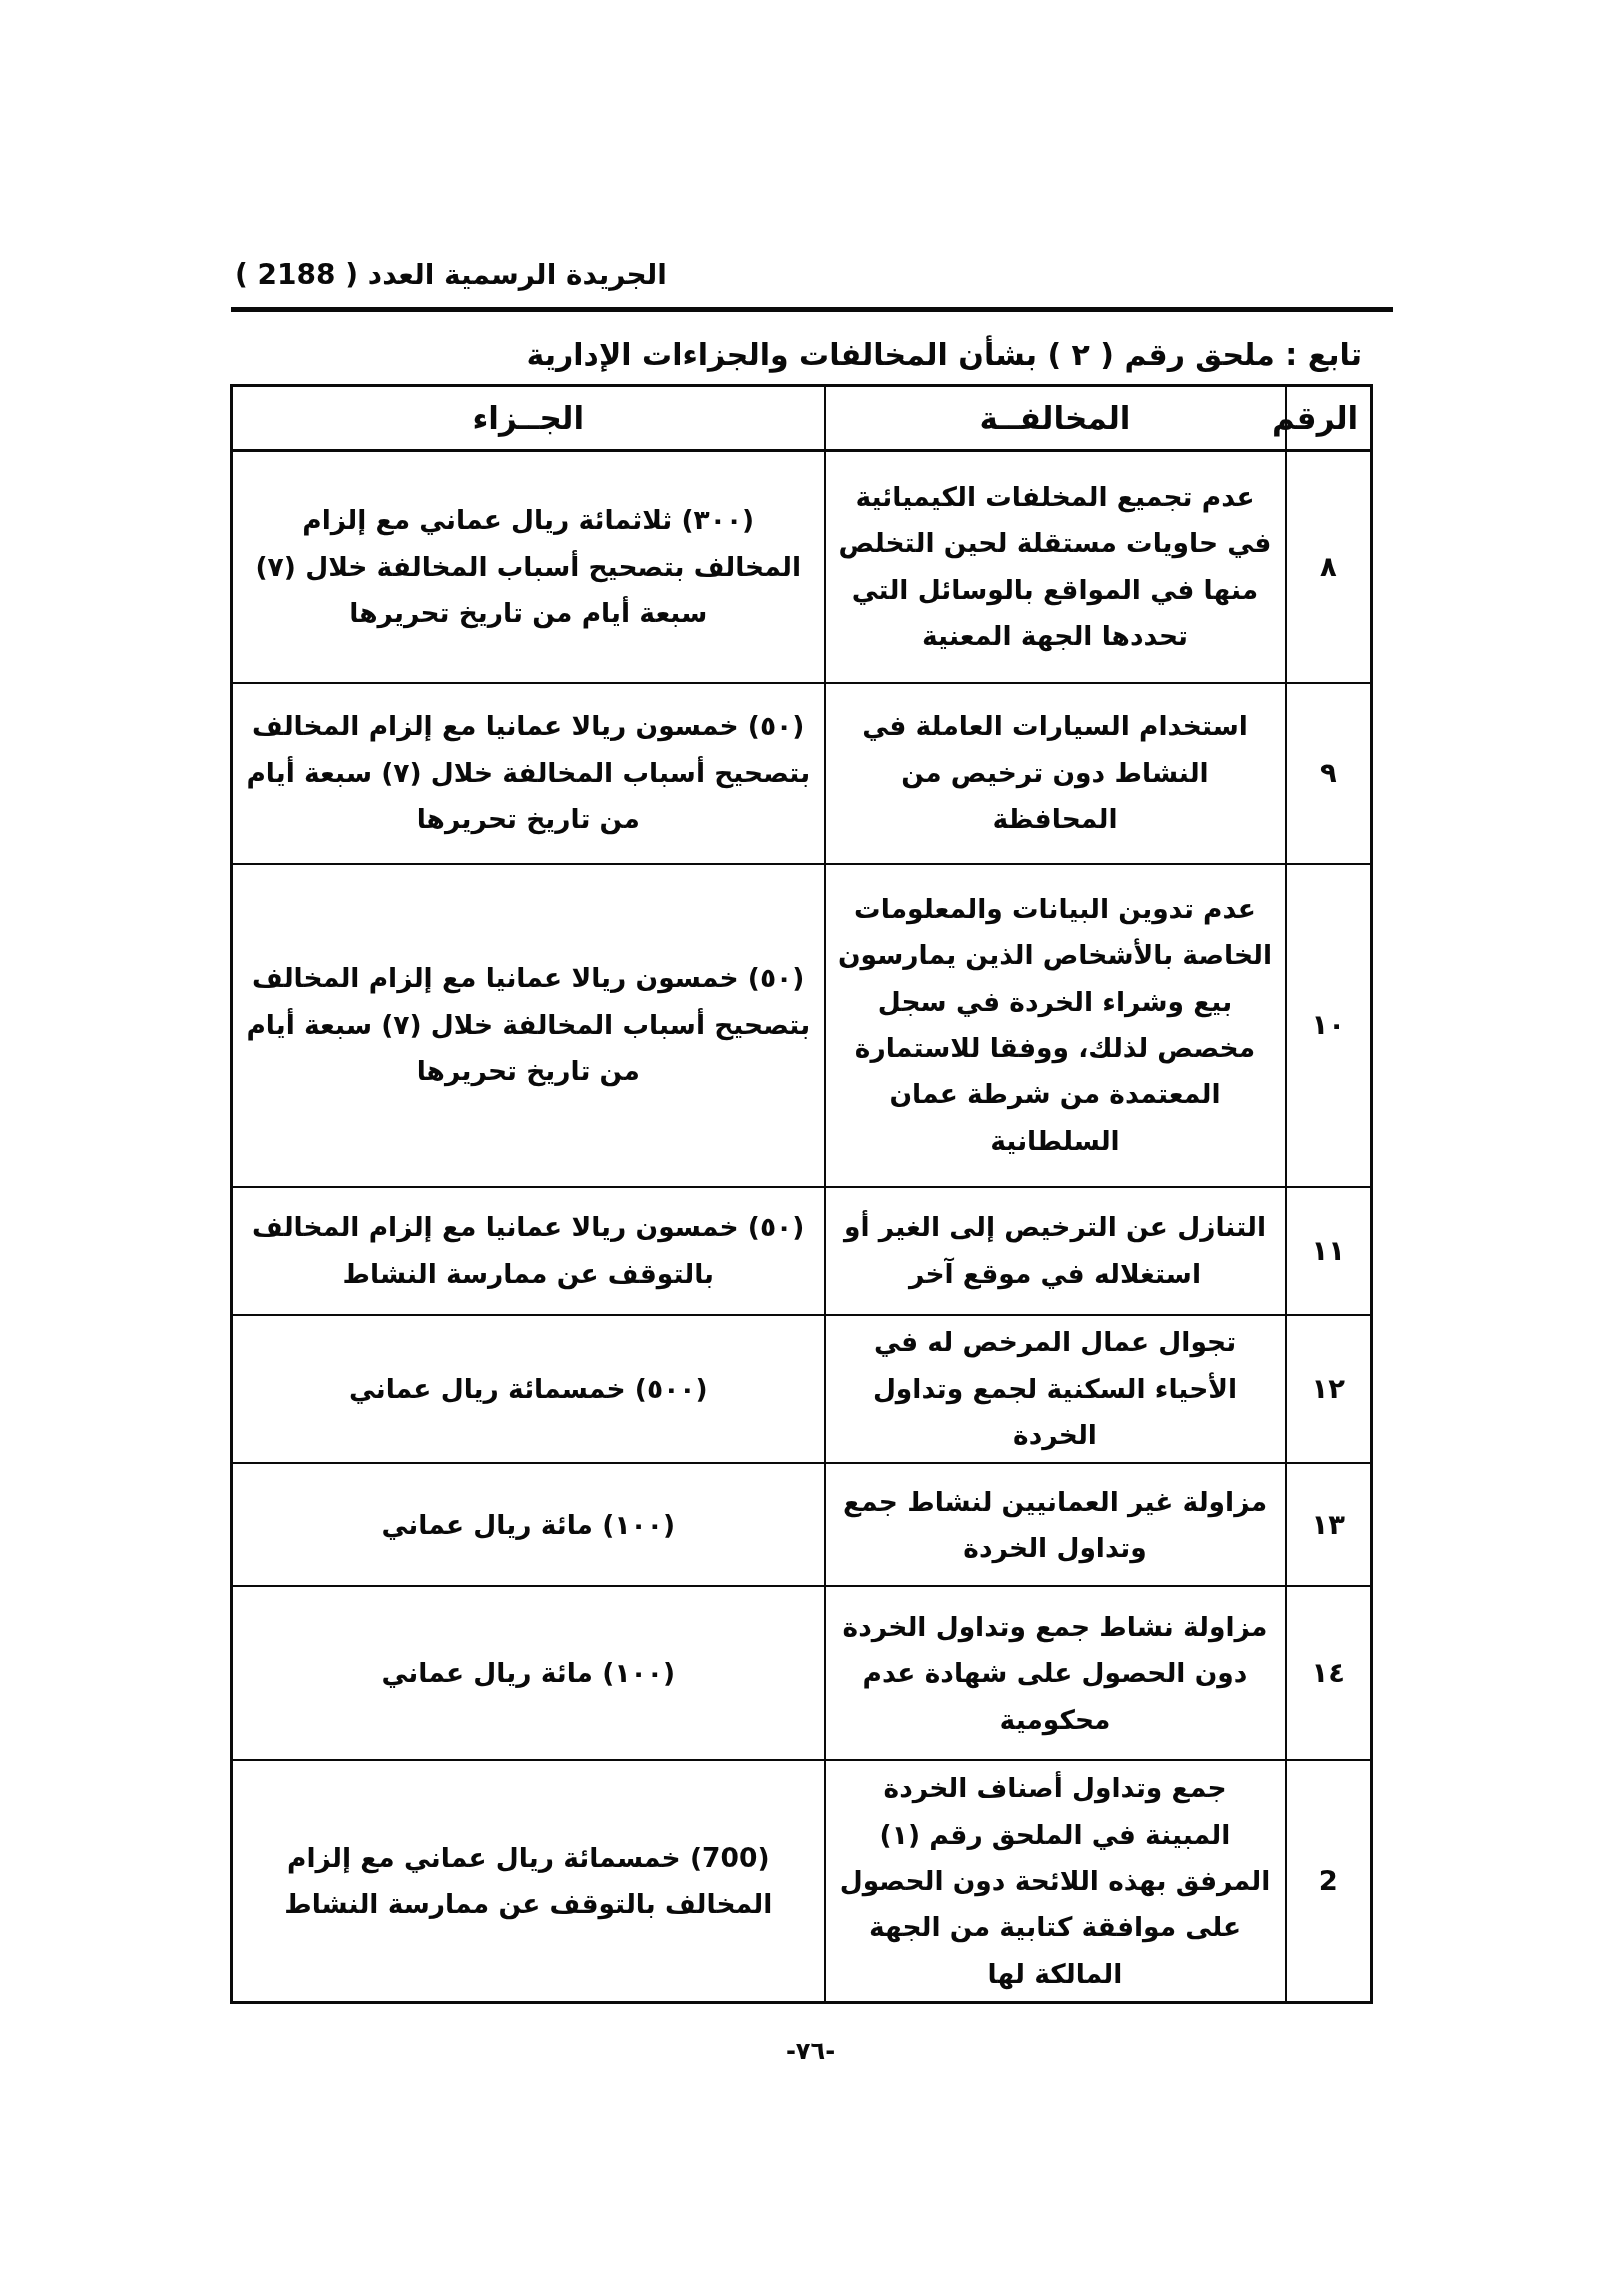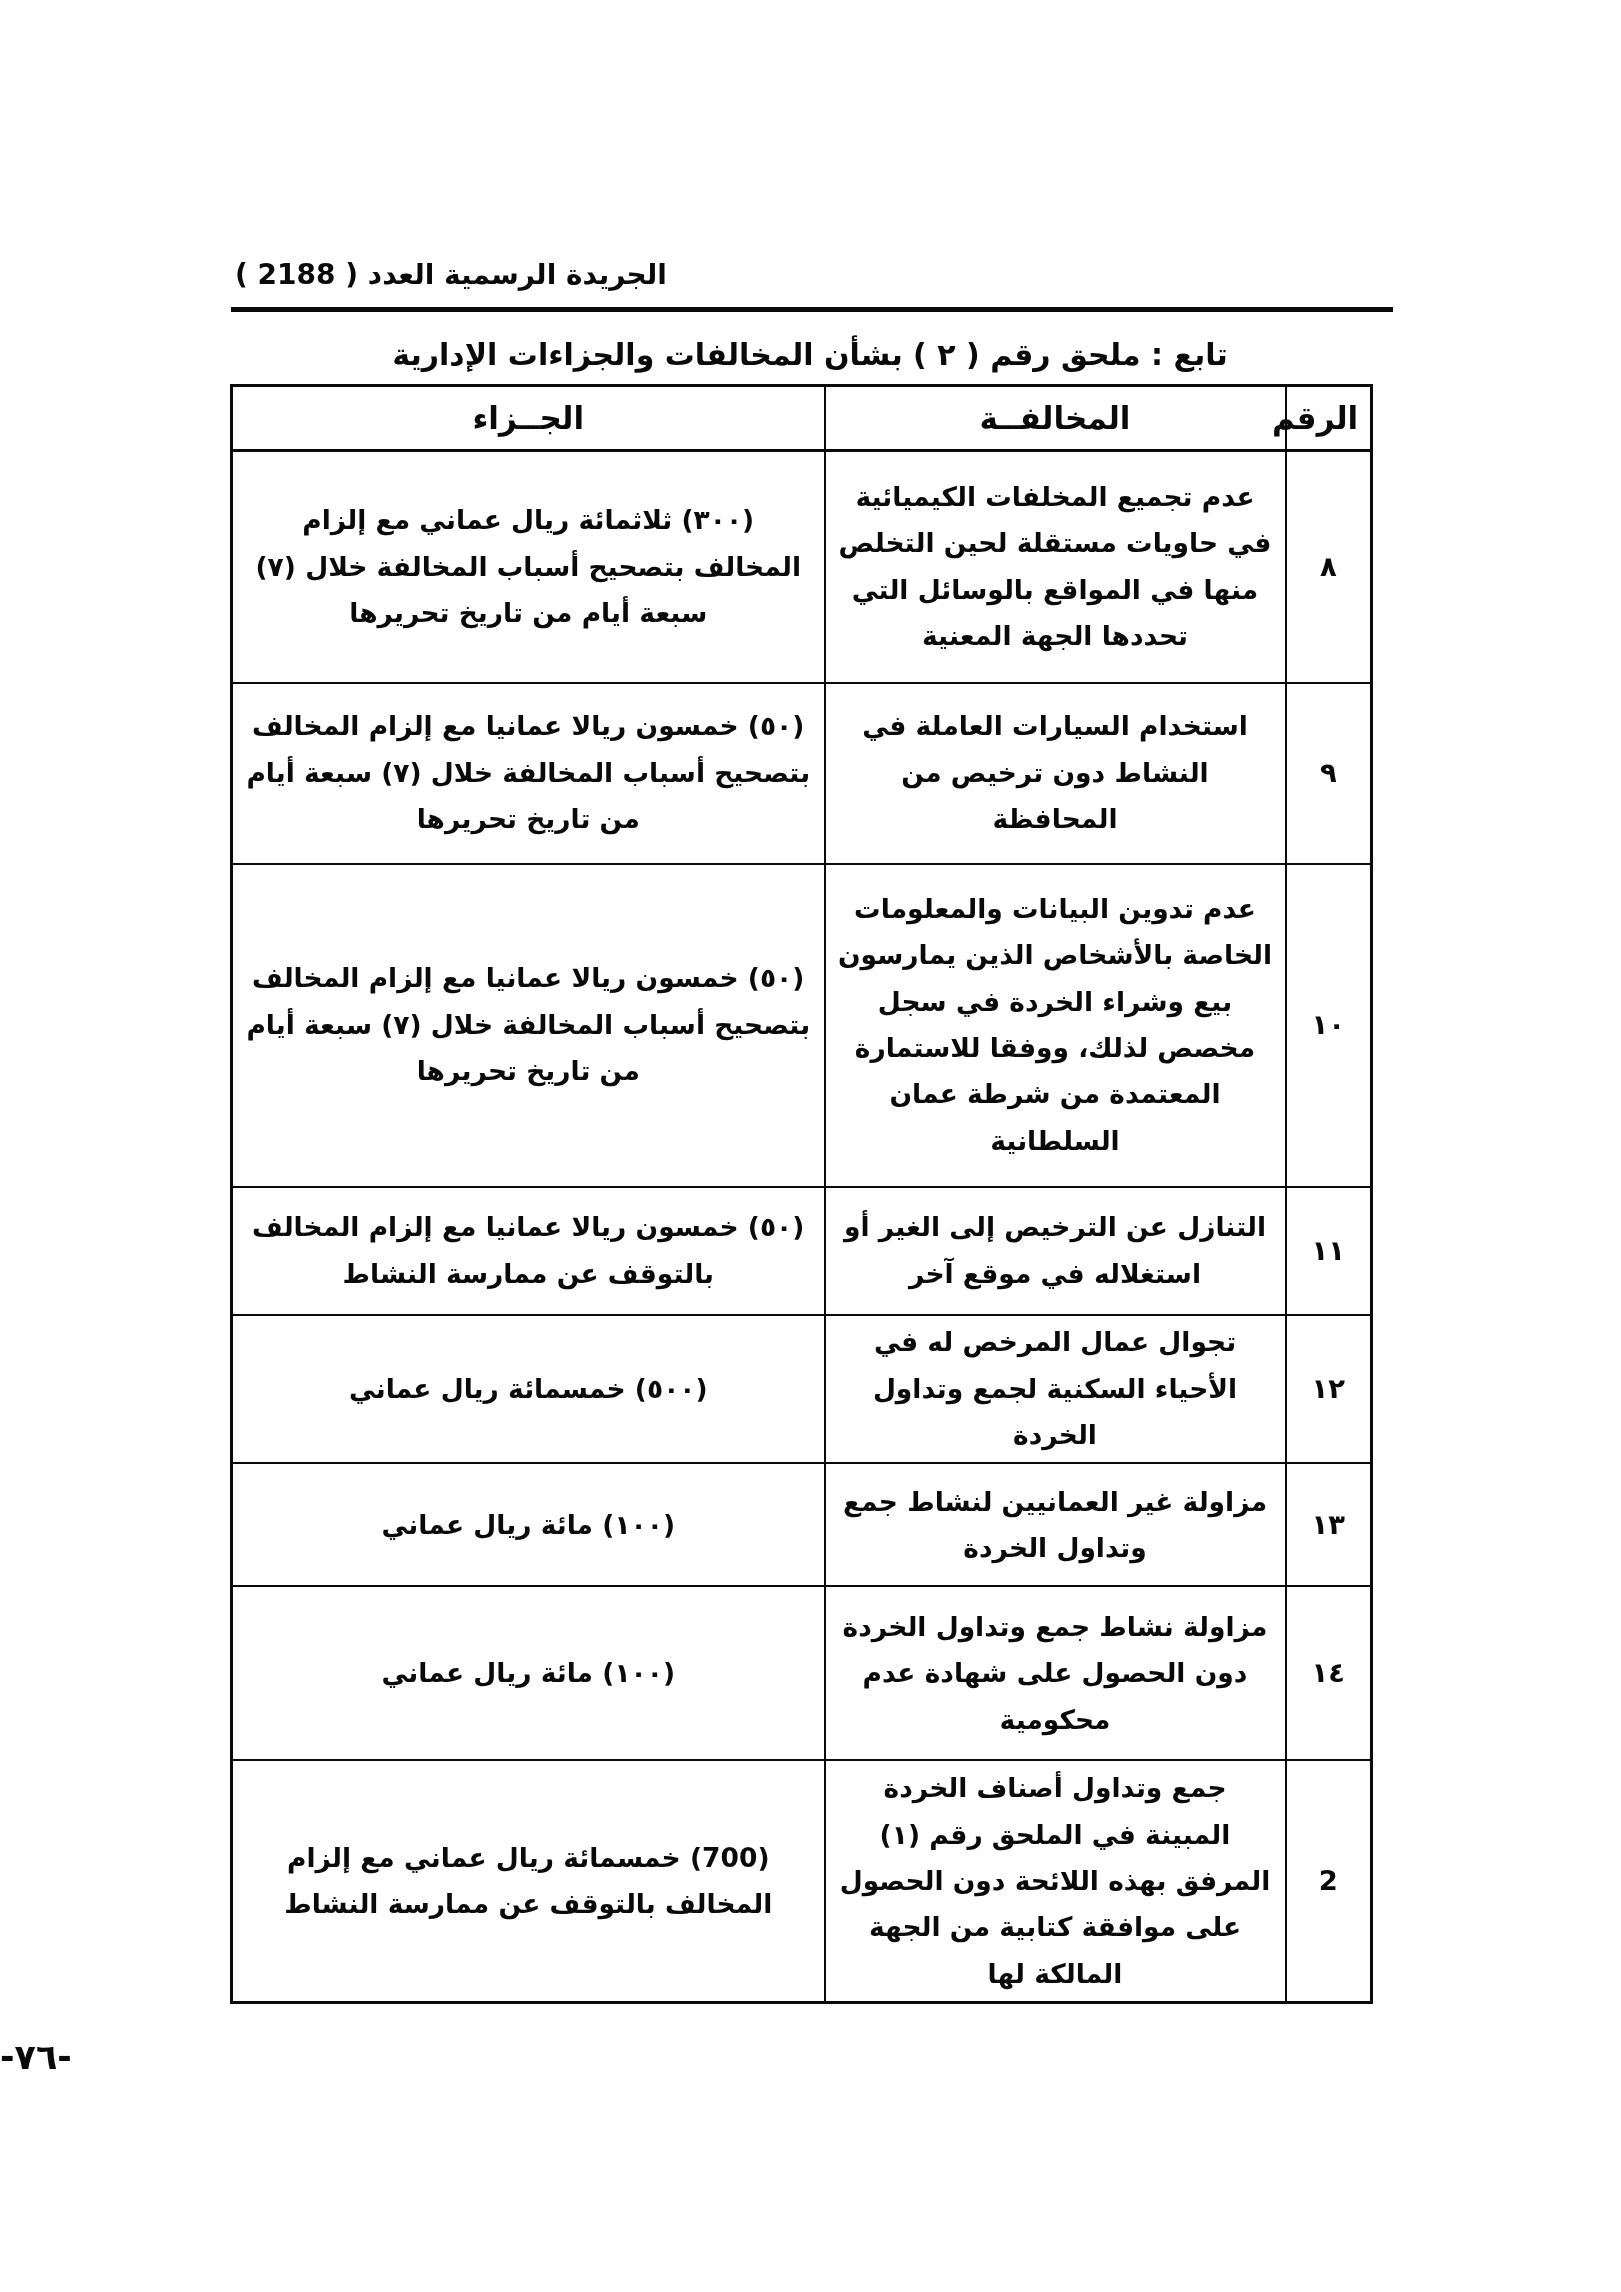--- a/index.html
+++ b/index.html
@@ -24,26 +24,26 @@
     position: absolute;
     top: 307px;
     left: 231px;
     width: 1162px;
     height: 4.9px;
     background: #0a0a0a;
   }
   .appendix-title {
     position: absolute;
     top: 337px;
-    left: 239px;
+    left: 220px;
     width: 1142px;
     font-size: 30px;
     font-weight: bold;
     direction: rtl;
-    text-align: center;
+    text-align: right;
   }
   table.violations {
     position: absolute;
     top: 384px;
     left: 230px;
     width: 1140px;
     border-collapse: collapse;
     direction: rtl;
     table-layout: fixed;
   }
@@ -69,22 +69,22 @@
   }
   table.violations td.num {
     font-size: 27.4px;
     padding: 3.9px 3.9px;
   }
   .page-number {
     position: absolute;
     top: 2037px;
     left: 0;
     width: 100%;
-    text-align: left;
-    font-size: 35px;
+    text-align: center;
+    font-size: 24px;
     font-weight: bold;
     direction: rtl;
   }
 </style>
 </head>
 <body>
 
 <div class="gazette-header">الجريدة الرسمية العدد ( 2188 )</div>
 
 <div class="header-rule"></div>

